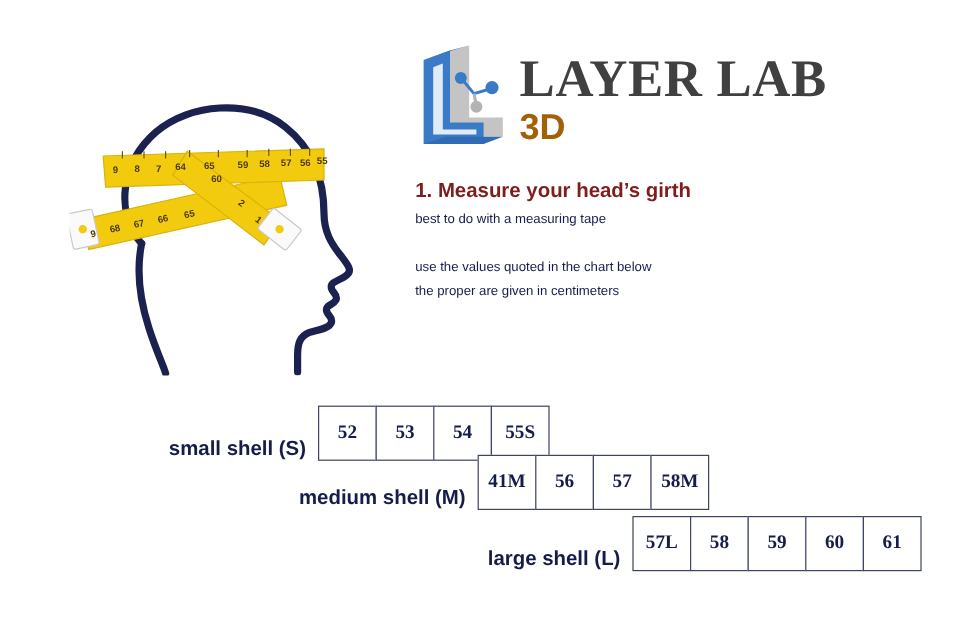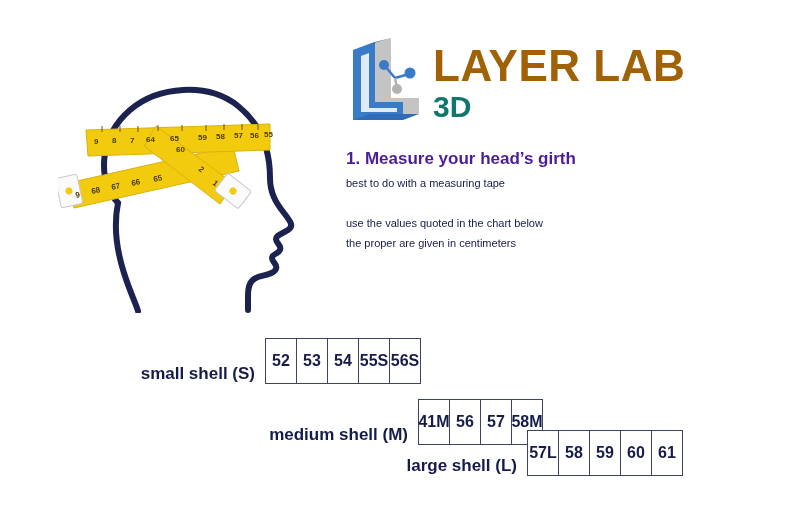--- a/index.html
+++ b/index.html
@@ -43,44 +43,45 @@
   }
   #logo-wordmark {
     position: absolute;
     left: 88px;
     top: 6px;
   }
   .logo-main {
     font-size: 44px;
     font-weight: bold;
     letter-spacing: 0.5px;
-    color: #a16207;
+    color: #404040;
     line-height: 48px;
     white-space: nowrap;
+    font-family: Liberation Serif, serif;
   }
   .logo-sub {
     font-size: 30px;
     font-weight: bold;
-    color: #0f766e;
+    color: #a16207;
     line-height: 30px;
     margin-top: 2px;
   }
 
   
   #instructions {
     position: absolute;
     left: 346px;
     top: 148px;
     width: 400px;
   }
   .step { margin-bottom: 14px; }
   .step-heading {
     font-size: 17px;
     font-weight: bold;
-    color: #4c1d95;
+    color: #7f1d1d;
     line-height: 22px;
     margin: 0 0 3px 0;
   }
   .step-heading .cont {
     display: block;
     padding-left: 22px;
   }
   .step-note {
     font-size: 11px;
     color: #161c49;
@@ -110,37 +111,38 @@
     align-items: center;
     justify-content: flex-end;
     font-size: 17px;
     font-weight: bold;
     color: #161c49;
     padding-right: 10px;
     white-space: nowrap;
   }
   .cells { display: flex; }
   .cell {
-    width: 32px;
+    width: 49px;
     height: 46px;
     box-sizing: border-box;
     border: 1px solid #3d4362;
     margin-left: -1px;
     display: flex;
     align-items: center;
     justify-content: center;
     font-size: 16px;
     font-weight: bold;
     color: #161c49;
     background: #ffffff;
+    font-family: Liberation Serif, serif;
   }
   .cell:first-child { margin-left: 0; }
 
   #row-small  { left: 0;   top: 8px;  }
-  #row-medium { left: 0;   top: 69px; padding-left: 20px; }
+  #row-medium { left: 0;   top: 49px; }
   #row-large  { left: 0;   top: 100px;}
 
   #row-small  .row-label { width: 255px; }
   #row-medium .row-label { width: 388px; }
   #row-large  .row-label { width: 476px; padding-left: 41px; }
 </style>
 </head>
 <body>
 
 <div id="head-illustration">
@@ -261,21 +263,20 @@
 
 <div id="size-chart">
 
   <div class="chart-row" id="row-small">
     <div class="row-label">small shell (S)</div>
     <div class="cells">
       <div class="cell">52</div>
       <div class="cell">53</div>
       <div class="cell">54</div>
       <div class="cell">55S</div>
-      <div class="cell">56S</div>
     </div>
   </div>
 
   <div class="chart-row" id="row-medium">
     <div class="row-label">medium shell (M)</div>
     <div class="cells">
       <div class="cell">41M</div>
       <div class="cell">56</div>
       <div class="cell">57</div>
       <div class="cell">58M</div>

